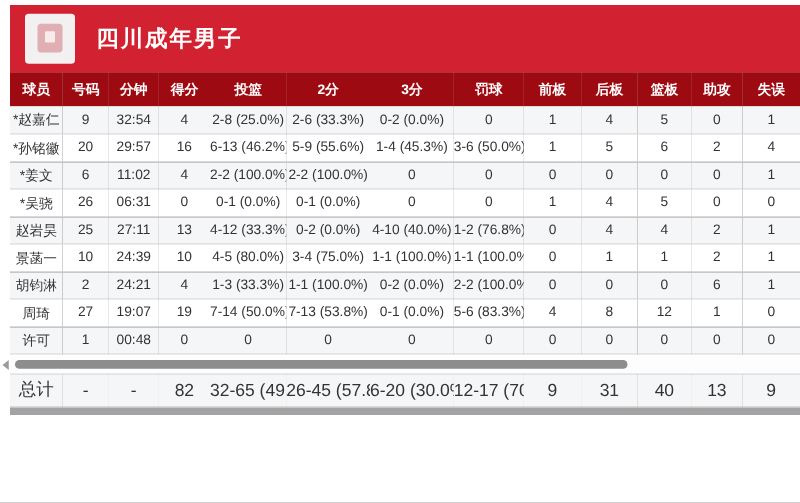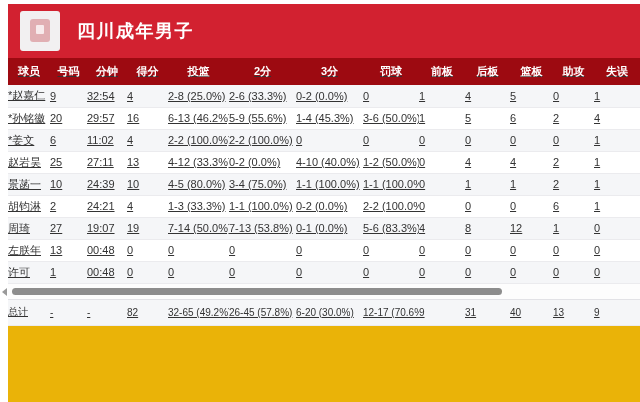--- a/index.html
+++ b/index.html
@@ -11,41 +11,41 @@
     --scrollbar-thumb:#8d8d8d;
   }
   *{box-sizing:border-box;}
   html,body{margin:0;padding:0;}
   body{
     width:640px;height:402px;overflow:hidden;position:relative;
     background:#ffffff;
     font-family:"Liberation Sans","DejaVu Sans",sans-serif;
     color:var(--text);
   }
-  .card{position:absolute;left:8px;top:4px;width:632px;height:398px;background:#eab308;}
+  .card{position:absolute;left:8px;top:4px;width:632px;height:328px;background:#a3a3a3;}
   .band{
     height:54px;background:var(--band-red);
     display:flex;align-items:center;padding-left:12px;
   }
   .logo{
     width:40px;height:40px;background:#f2f0f1;border-radius:3px;
     position:relative;flex:0 0 auto;
   }
   .logo .emblem{
     position:absolute;left:10px;top:8px;width:20px;height:23px;
     background:rgba(205,95,105,.45);border-radius:3px;
   }
   .logo .emblem-inner{
     position:absolute;left:16px;top:14px;width:8px;height:9px;
     background:rgba(255,255,255,.75);border-radius:1px;
   }
   .title{
     color:#ffffff;font-size:18px;font-weight:bold;margin-left:17px;letter-spacing:1.5px;
   }
-  table{border-collapse:collapse;table-layout:fixed;width:632px;text-decoration:underline;}
+  table{border-collapse:collapse;table-layout:fixed;width:632px;text-align:center;}
   thead th{
     background:var(--header-dark-red);color:#fff;
     font-size:11px;font-weight:bold;height:27px;padding:0;
   }
   tbody td{
     font-size:11px;height:22px;padding:0;
     border-bottom:1px solid var(--row-border);
     white-space:nowrap;overflow:hidden;
   }
   tbody tr:nth-child(odd){background:var(--row-alt-bg);}
@@ -56,21 +56,21 @@
   .scroll-thumb{
     position:absolute;left:4px;top:4px;width:490px;height:7px;
     background:var(--scrollbar-thumb);border-radius:4px;cursor:pointer;
   }
   .scroll-arrow{
     position:absolute;left:-6px;top:4px;width:0;height:0;cursor:pointer;
     border-top:4px solid transparent;border-bottom:4px solid transparent;
     border-right:5px solid #9a9a9a;
   }
   .total-table td{
-    font-size:10px;height:26px;padding:0;background:var(--row-alt-bg);
+    font-size:14px;height:26px;padding:0;background:var(--row-alt-bg);
     border-top:1px solid #e2e2e6;white-space:nowrap;
   }
 </style>
 </head>
 <body>
 
 <div class="card">
 
   <div class="band">
     <div class="logo">
@@ -153,28 +153,43 @@
           <td>2-2 (100.0%)</td>
           <td>0</td>
           <td>0</td>
           <td>0</td>
           <td>0</td>
           <td>0</td>
           <td>0</td>
           <td>1</td>
         </tr>
         <tr>
+          <td>*吴骁</td>
+          <td>26</td>
+          <td>06:31</td>
+          <td>0</td>
+          <td>0-1 (0.0%)</td>
+          <td>0-1 (0.0%)</td>
+          <td>0</td>
+          <td>0</td>
+          <td>1</td>
+          <td>4</td>
+          <td>5</td>
+          <td>0</td>
+          <td>0</td>
+        </tr>
+        <tr>
           <td>赵岩昊</td>
           <td>25</td>
           <td>27:11</td>
           <td>13</td>
           <td>4-12 (33.3%)</td>
           <td>0-2 (0.0%)</td>
           <td>4-10 (40.0%)</td>
-          <td>1-2 (50.0%)</td>
+          <td>1-2 (76.8%)</td>
           <td>0</td>
           <td>4</td>
           <td>4</td>
           <td>2</td>
           <td>1</td>
         </tr>
         <tr>
           <td>景菡一</td>
           <td>10</td>
           <td>24:39</td>
@@ -210,35 +225,20 @@
           <td>19:07</td>
           <td>19</td>
           <td>7-14 (50.0%)</td>
           <td>7-13 (53.8%)</td>
           <td>0-1 (0.0%)</td>
           <td>5-6 (83.3%)</td>
           <td>4</td>
           <td>8</td>
           <td>12</td>
           <td>1</td>
-          <td>0</td>
-        </tr>
-        <tr>
-          <td>左朕年</td>
-          <td>13</td>
-          <td>00:48</td>
-          <td>0</td>
-          <td>0</td>
-          <td>0</td>
-          <td>0</td>
-          <td>0</td>
-          <td>0</td>
-          <td>0</td>
-          <td>0</td>
-          <td>0</td>
           <td>0</td>
         </tr>
         <tr>
           <td>许可</td>
           <td>1</td>
           <td>00:48</td>
           <td>0</td>
           <td>0</td>
           <td>0</td>
           <td>0</td>

